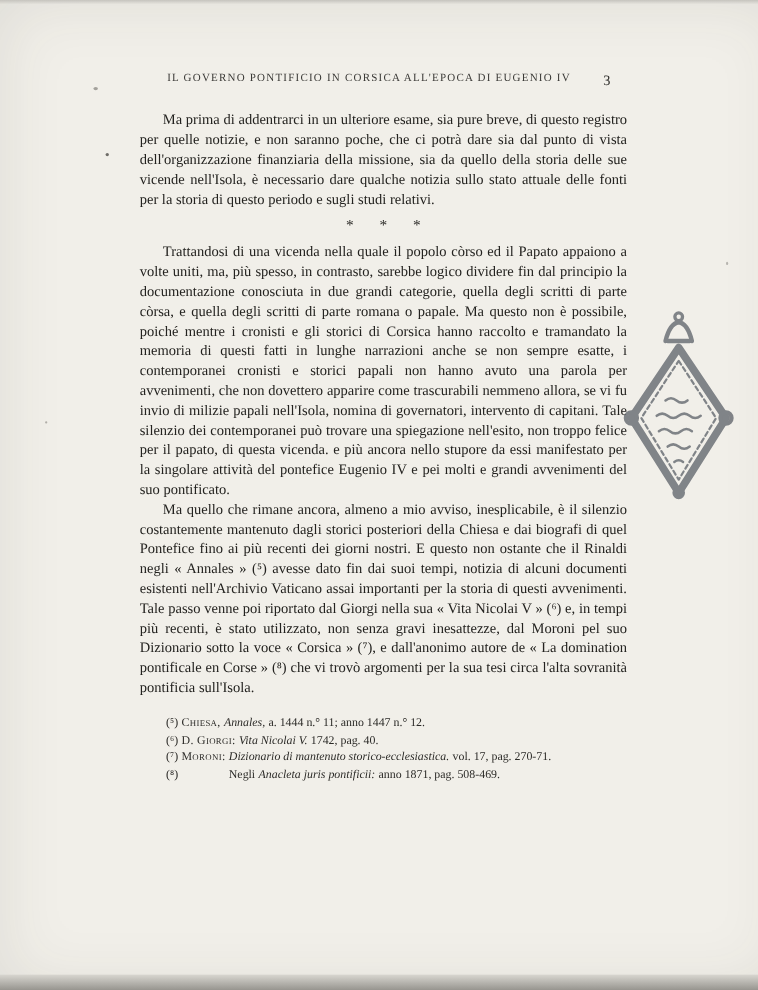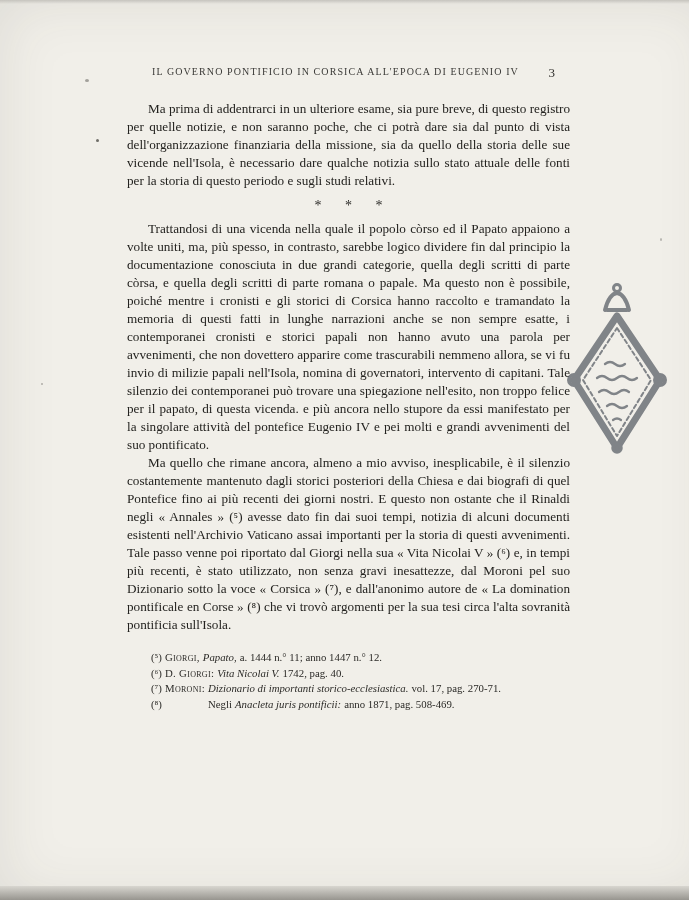--- a/index.html
+++ b/index.html
@@ -89,27 +89,27 @@
   </header>
 
   <main class="text-block">
     <p class="body-par">Ma prima di addentrarci in un ulteriore esame, sia pure breve, di questo registro per quelle notizie, e non saranno poche, che ci potrà dare sia dal punto di vista dell'organizzazione finanziaria della missione, sia da quello della storia delle sue vicende nell'Isola, è necessario dare qualche notizia sullo stato attuale delle fonti per la storia di questo periodo e sugli studi relativi.</p>
     <div class="separator">* * *</div>
     <p class="body-par">Trattandosi di una vicenda nella quale il popolo còrso ed il Papato appaiono a volte uniti, ma, più spesso, in contrasto, sarebbe logico dividere fin dal principio la documentazione conosciuta in due grandi categorie, quella degli scritti di parte còrsa, e quella degli scritti di parte romana o papale. Ma questo non è possibile, poiché mentre i cronisti e gli storici di Corsica hanno raccolto e tramandato la memoria di questi fatti in lunghe narrazioni anche se non sempre esatte, i contemporanei cronisti e storici papali non hanno avuto una parola per avvenimenti, che non dovettero apparire come trascurabili nemmeno allora, se vi fu invio di milizie papali nell'Isola, nomina di governatori, intervento di capitani. Tale silenzio dei contemporanei può trovare una spiegazione nell'esito, non troppo felice per il papato, di questa vicenda. e più ancora nello stupore da essi manifestato per la singolare attività del pontefice Eugenio IV e pei molti e grandi avvenimenti del suo pontificato.</p>
     <p class="body-par">Ma quello che rimane ancora, almeno a mio avviso, inesplicabile, è il silenzio costantemente mantenuto dagli storici posteriori della Chiesa e dai biografi di quel Pontefice fino ai più recenti dei giorni nostri. E questo non ostante che il Rinaldi negli « Annales » (⁵) avesse dato fin dai suoi tempi, notizia di alcuni documenti esistenti nell'Archivio Vaticano assai importanti per la storia di questi avvenimenti. Tale passo venne poi riportato dal Giorgi nella sua « Vita Nicolai V » (⁶) e, in tempi più recenti, è stato utilizzato, non senza gravi inesattezze, dal Moroni pel suo Dizionario sotto la voce « Corsica » (⁷), e dall'anonimo autore de « La domination pontificale en Corse » (⁸) che vi trovò argomenti per la sua tesi circa l'alta sovranità pontificia sull'Isola.</p>
 
     <div class="footnotes">
       <div class="footnote">
-        <span class="fn-marker">(⁵)</span><span class="fn-author">Giorgi,</span><span class="fn-work">Papato,</span><span class="fn-rest">a. 1444 n.° 11; anno 1447 n.° 12.</span>
+        <span class="fn-marker">(⁵)</span><span class="fn-author">Chiesa,</span><span class="fn-work">Annales,</span><span class="fn-rest">a. 1444 n.° 11; anno 1447 n.° 12.</span>
       </div>
       <div class="footnote">
         <span class="fn-marker">(⁶)</span><span class="fn-author">D. Giorgi:</span><span class="fn-work">Vita Nicolai V.</span><span class="fn-rest">1742, pag. 40.</span>
       </div>
       <div class="footnote">
-        <span class="fn-marker">(⁷)</span><span class="fn-author">Moroni:</span><span class="fn-work">Dizionario di importanti storico-ecclesiastica.</span><span class="fn-rest">vol. 17, pag. 270-71.</span>
+        <span class="fn-marker">(⁷)</span><span class="fn-author">Moroni:</span><span class="fn-work">Dizionario di mantenuto storico-ecclesiastica.</span><span class="fn-rest">vol. 17, pag. 270-71.</span>
       </div>
       <div class="footnote">
         <span class="fn-marker">(⁸)</span><span class="fn-author">Negli</span><span class="fn-work">Anacleta juris pontificii:</span><span class="fn-rest">anno 1871, pag. 508-469.</span>
       </div>
     </div>
   </main>
 
   <svg class="ink-stamp" width="108" height="178" viewBox="0 0 108 178">
     <g stroke="#565b63" fill="none" stroke-linecap="round" stroke-linejoin="round">
 

